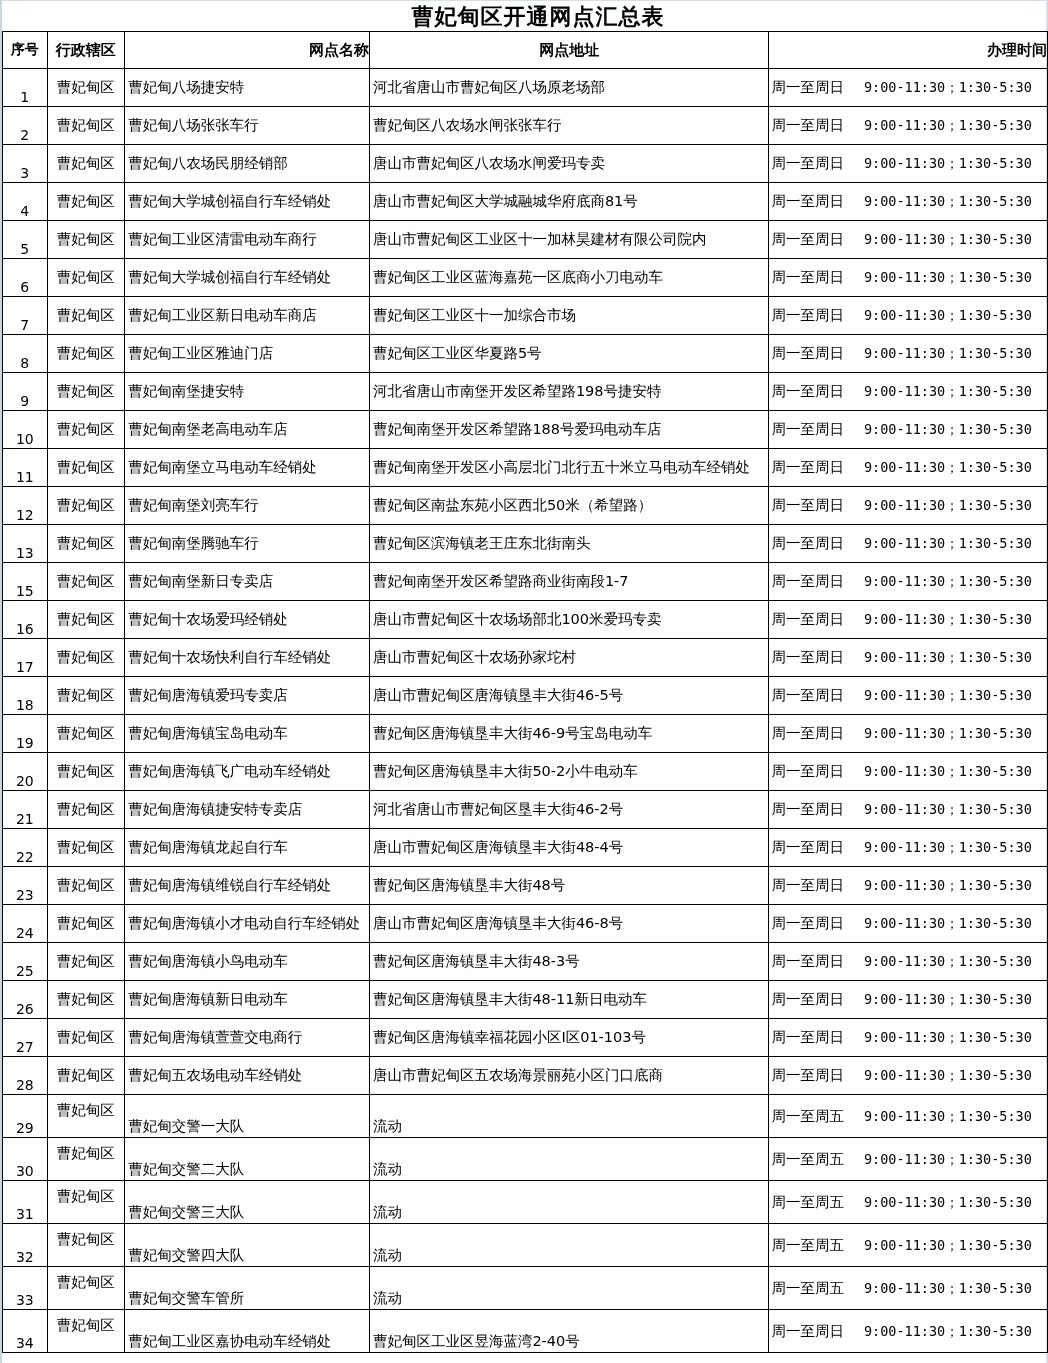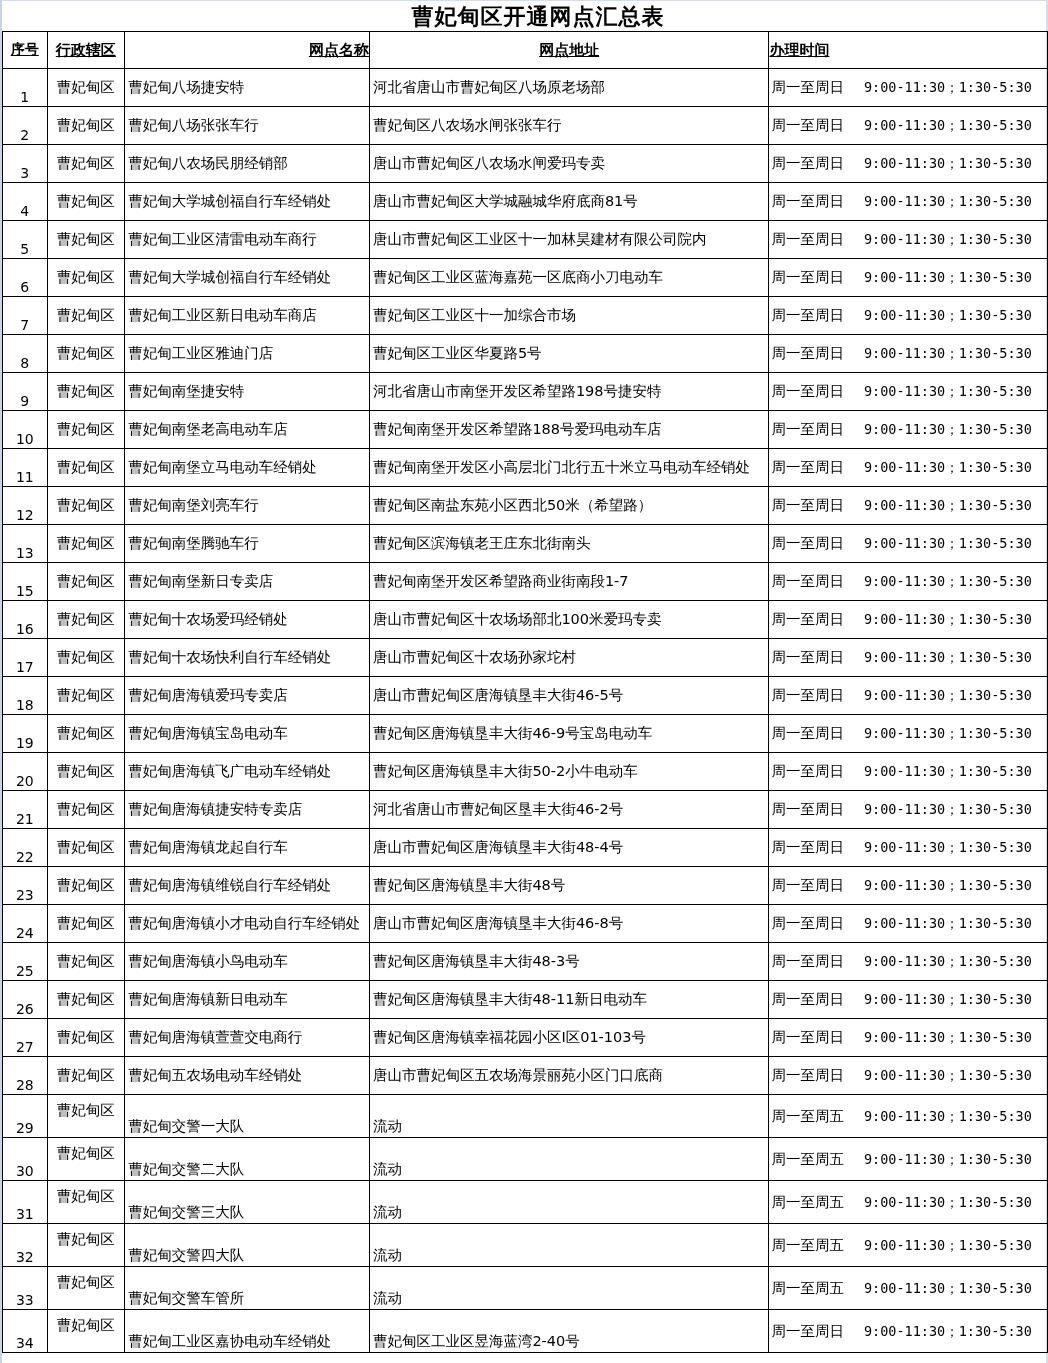--- a/index.html
+++ b/index.html
@@ -16,21 +16,21 @@
     .title {
       position: absolute; left: 16px; top: 0; width: 1044px; height: 31px;
       text-align: center; font-size: 22px; font-weight: bold; line-height: 34px;
       letter-spacing: 1px;
     }
     table {
       position: absolute; left: 2px; top: 31px;
       border-collapse: collapse; table-layout: fixed;
     }
     td, th { border: 1px solid #000; padding: 0; overflow: hidden; white-space: nowrap; }
-    th { height: 36px; font-size: 15px; font-weight: bold; text-align: center; text-decoration: underline; }
+    th { height: 36px; font-size: 15px; font-weight: bold; text-align: center; }
     td { height: 36px; font-size: 14.5px; }
     .c-no { width: 44px; text-align: center; vertical-align: bottom; font-size: 14px; padding-bottom: 1px; }
     .c-dist { width: 77px; text-align: center; vertical-align: middle; }
     .c-name { width: 241px; padding-left: 3px; vertical-align: middle; }
     .c-addr { width: 396px; padding-left: 3px; vertical-align: middle; }
     .c-time { width: 276px; padding-left: 2px; vertical-align: middle; }
     .time-nums { font-family: "DejaVu Sans Mono", "Liberation Mono", monospace; font-size: 13.5px; margin-left: 20px; }
     tr.late .c-dist { vertical-align: top; padding-top: 6px; }
     tr.late .c-name, tr.late .c-addr { vertical-align: bottom; padding-bottom: 1px; margin-top: 38px; }
   </style>
@@ -41,21 +41,21 @@
 
 <div class="title">曹妃甸区开通网点汇总表</div>
 
 <table>
   <thead>
     <tr>
       <th class="c-no" style="vertical-align:middle;padding-bottom:0">序号</th>
       <th class="c-dist">行政辖区</th>
       <th class="c-name" style="text-align:right;padding-left:0">网点名称</th>
       <th class="c-addr" style="text-align:center;padding-left:0">网点地址</th>
-      <th class="c-time" style="text-align:left;padding-left:0">办理时间</th>
+      <th class="c-time" style="text-align:right;padding-left:0">办理时间</th>
     </tr>
   </thead>
   <tbody id="rows">
       <tr>
         <td class="c-no">1</td>
         <td class="c-dist">曹妃甸区</td>
         <td class="c-name">曹妃甸八场捷安特</td>
         <td class="c-addr">河北省唐山市曹妃甸区八场原老场部</td>
         <td class="c-time"><span>周一至周日</span><span class="time-nums">9:00-11:30；1:30-5:30</span></td>
       </tr>

